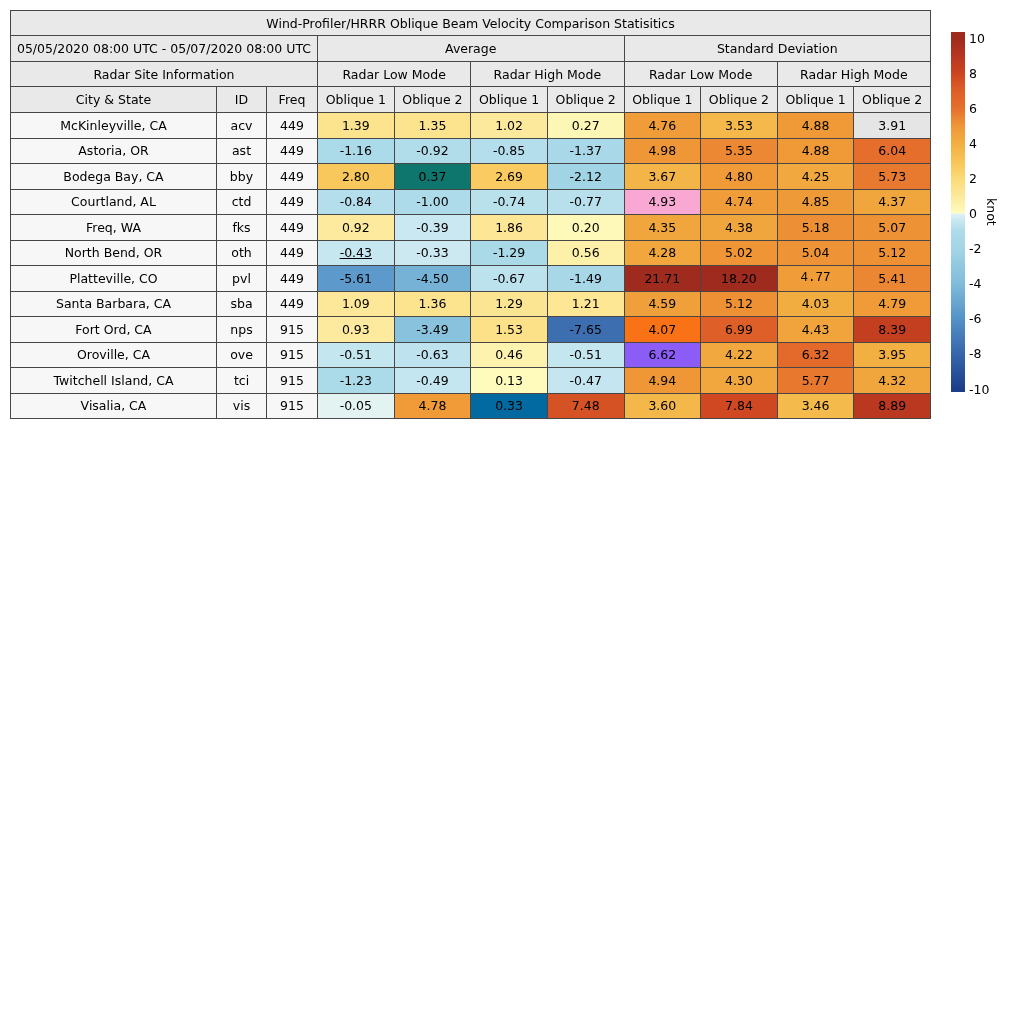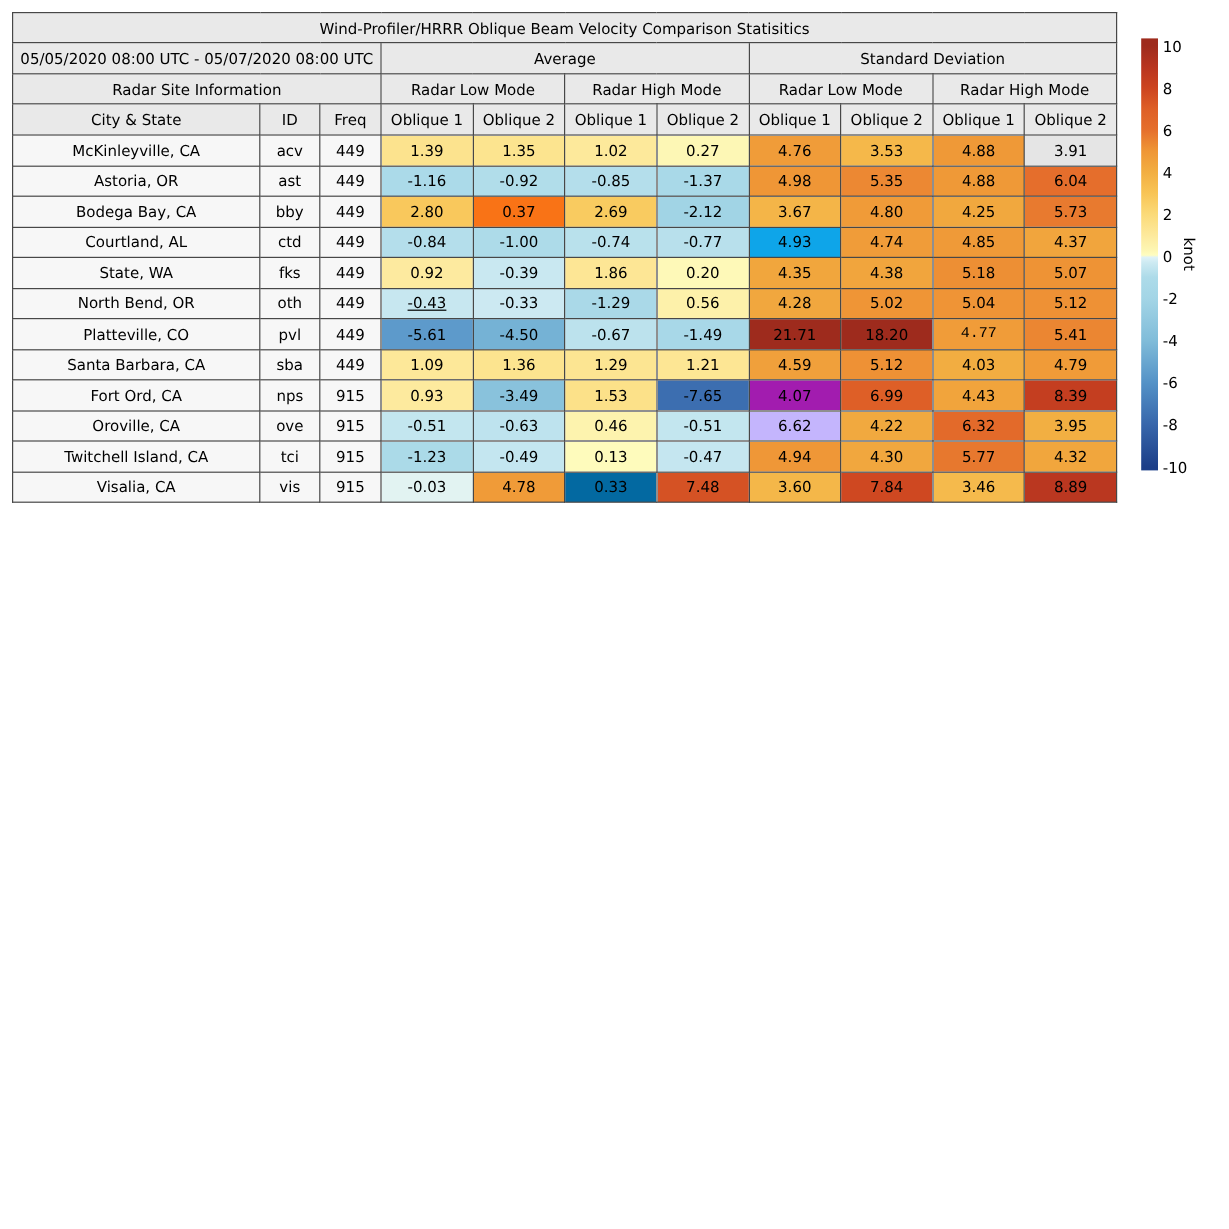--- a/index.html
+++ b/index.html
@@ -103,43 +103,43 @@
         <td class="val" style="background: rgb(239, 150, 54);">4.98</td>
         <td class="val" style="background: rgb(236, 136, 51);">5.35</td>
         <td class="val" style="background: rgb(239, 153, 55);">4.88</td>
         <td class="val" style="background: rgb(229, 110, 44);">6.04</td>
       </tr>
       <tr>
         <td class="site">Bodega Bay, CA</td>
         <td class="site">bby</td>
         <td class="site">449</td>
         <td class="val" style="background: rgb(249, 200, 92);">2.80</td>
-        <td class="val" style="background: #f97316;">0.37</td>
+        <td class="val" style="background: #0f766e;">0.37</td>
         <td class="val" style="background: rgb(249, 203, 96);">2.69</td>
         <td class="val" style="background: rgb(161, 212, 229);">-2.12</td>
         <td class="val" style="background: rgb(244, 181, 72);">3.67</td>
         <td class="val" style="background: rgb(240, 155, 56);">4.80</td>
         <td class="val" style="background: rgb(241, 168, 62);">4.25</td>
         <td class="val" style="background: rgb(232, 122, 47);">5.73</td>
       </tr>
       <tr>
         <td class="site">Courtland, AL</td>
         <td class="site">ctd</td>
         <td class="site">449</td>
         <td class="val" style="background: rgb(180, 222, 235);">-0.84</td>
         <td class="val" style="background: rgb(173, 219, 233);">-1.00</td>
         <td class="val" style="background: rgb(185, 225, 236);">-0.74</td>
         <td class="val" style="background: rgb(184, 224, 236);">-0.77</td>
-        <td class="val" style="background: #0ea5e9;">4.93</td>
+        <td class="val" style="background: #f9a8d4;">4.93</td>
         <td class="val" style="background: rgb(240, 156, 57);">4.74</td>
         <td class="val" style="background: rgb(239, 154, 56);">4.85</td>
         <td class="val" style="background: rgb(241, 165, 61);">4.37</td>
       </tr>
       <tr>
-        <td class="site">State, WA</td>
+        <td class="site">Freq, WA</td>
         <td class="site">fks</td>
         <td class="site">449</td>
         <td class="val" style="background: rgb(253, 234, 159);">0.92</td>
         <td class="val" style="background: rgb(201, 232, 241);">-0.39</td>
         <td class="val" style="background: rgb(253, 230, 149);">1.86</td>
         <td class="val" style="background: rgb(254, 249, 184);">0.20</td>
         <td class="val" style="background: rgb(241, 166, 61);">4.35</td>
         <td class="val" style="background: rgb(241, 165, 61);">4.38</td>
         <td class="val" style="background: rgb(237, 143, 52);">5.18</td>
         <td class="val" style="background: rgb(238, 147, 53);">5.07</td>
@@ -184,34 +184,34 @@
         <td class="val" style="background: rgb(240, 155, 56);">4.79</td>
       </tr>
       <tr>
         <td class="site">Fort Ord, CA</td>
         <td class="site">nps</td>
         <td class="site">915</td>
         <td class="val" style="background: rgb(253, 234, 158);">0.93</td>
         <td class="val" style="background: rgb(137, 194, 220);">-3.49</td>
         <td class="val" style="background: rgb(252, 225, 137);">1.53</td>
         <td class="val" style="background: rgb(60, 110, 176);">-7.65</td>
-        <td class="val" style="background: #a21caf;">4.07</td>
+        <td class="val" style="background: #f97316;">4.07</td>
         <td class="val" style="background: rgb(222, 95, 39);">6.99</td>
         <td class="val" style="background: rgb(241, 164, 60);">4.43</td>
         <td class="val" style="background: rgb(196, 62, 32);">8.39</td>
       </tr>
       <tr>
         <td class="site">Oroville, CA</td>
         <td class="site">ove</td>
         <td class="site">915</td>
         <td class="val" style="background: rgb(195, 230, 239);">-0.51</td>
         <td class="val" style="background: rgb(190, 227, 238);">-0.63</td>
         <td class="val" style="background: rgb(253, 243, 174);">0.46</td>
         <td class="val" style="background: rgb(195, 230, 239);">-0.51</td>
-        <td class="val" style="background: #c4b5fd; margin-top: 16px;">6.62</td>
+        <td class="val" style="background: #8b5cf6; margin-top: 16px;">6.62</td>
         <td class="val" style="background: rgb(241, 169, 63);">4.22</td>
         <td class="val" style="background: rgb(227, 106, 42);">6.32</td>
         <td class="val" style="background: rgb(242, 175, 66);">3.95</td>
       </tr>
       <tr>
         <td class="site">Twitchell Island, CA</td>
         <td class="site">tci</td>
         <td class="site">915</td>
         <td class="val" style="background: rgb(171, 218, 232);">-1.23</td>
         <td class="val" style="background: rgb(196, 230, 240);">-0.49</td>
@@ -219,21 +219,21 @@
         <td class="val" style="background: rgb(197, 230, 240);">-0.47</td>
         <td class="val" style="background: rgb(239, 151, 55);">4.94</td>
         <td class="val" style="background: rgb(241, 167, 62);">4.30</td>
         <td class="val" style="background: rgb(231, 120, 46); margin-top: 38px;">5.77</td>
         <td class="val" style="background: rgb(241, 166, 61);">4.32</td>
       </tr>
       <tr>
         <td class="site">Visalia, CA</td>
         <td class="site">vis</td>
         <td class="site">915</td>
-        <td class="val" style="background: rgb(226, 243, 242);">-0.03</td>
+        <td class="val" style="background: rgb(226, 243, 242);">-0.05</td>
         <td class="val" style="background: rgb(240, 155, 56);">4.78</td>
         <td class="val" style="background: #0369a1; margin-left: 44px;">0.33</td>
         <td class="val" style="background: rgb(213, 82, 36);">7.48</td>
         <td class="val" style="background: rgb(244, 183, 73);">3.60</td>
         <td class="val" style="background: rgb(207, 72, 33);">7.84</td>
         <td class="val" style="background: rgb(245, 186, 76);">3.46</td>
         <td class="val" style="background: rgb(186, 55, 32);">8.89</td>
       </tr>
     </tbody>
 </table>

